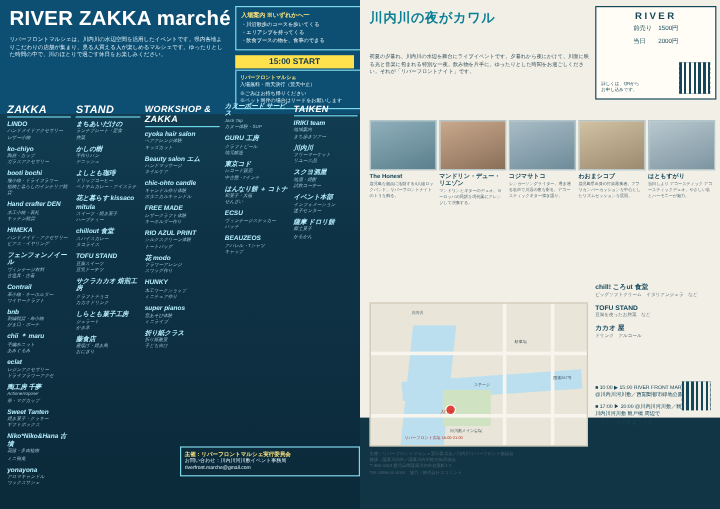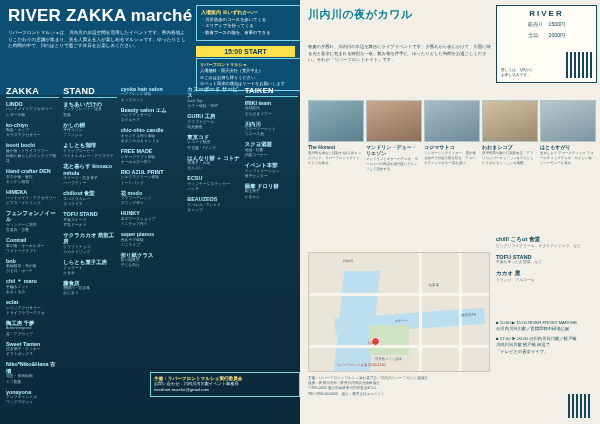--- a/index.html
+++ b/index.html
@@ -12,33 +12,33 @@
   .title-block{position:absolute;left:8px;top:6px;width:190px;}
   .new-picnic{color:#6ee7c8;font-size:10px;font-weight:bold;letter-spacing:.3px;}
   .river-front{color:#ffffff;font-size:17px;font-weight:bold;letter-spacing:.2px;line-height:1.05;margin-top:1px;}
   .jp-sub{color:#dff3ff;font-size:4.6px;line-height:1.45;margin-top:5px;width:178px;}
   .info-box{position:absolute;left:196px;top:5px;width:99px;border:1px solid #7fd8e8;padding:3px 3px 4px 4px;}
   .info-box .ttl{color:#ffe680;font-size:5px;font-weight:bold;margin-bottom:2px;}
   .info-box .li{color:#ffffff;font-size:4.3px;line-height:1.5;}
   .start-badge{position:absolute;left:196px;top:46px;width:99px;background:#ffe14d;color:#10384b;font-size:7px;font-weight:bold;text-align:center;padding:2px 0;}
   .ticket-note{position:absolute;left:196px;top:58px;width:99px;border:1px solid #7fd8e8;padding:3px;}
   .ticket-note .li{color:#e8faff;font-size:4.2px;line-height:1.5;}
-  .cols{position:absolute;left:6px;top:86px;width:292px;display:flex;gap:4px;}
+  .cols{position:absolute;left:6px;top:86px;width:292px;display:flex;gap:4px;font-style:italic;}
   .col{width:68px;}
   .col.wide{width:80px;}
   .cat{color:#ffffff;font-size:9px;font-weight:bold;border-bottom:1px solid #6fd6ea;padding-bottom:1px;margin-bottom:3px;letter-spacing:.3px;}
   .cat.small{font-size:7.5px;}
   .ent{margin-bottom:4px;}
   .ent .nm{color:#b8f0ff;font-size:5.4px;font-weight:bold;line-height:1.2;}
   .ent .ds{color:#9fc6d6;font-size:3.8px;line-height:1.35;}
   .mailbox{position:absolute;left:150px;top:372px;width:142px;border:1px solid #7fd8e8;padding:3px;}
   .mailbox .mt{color:#ffe680;font-size:4.6px;font-weight:bold;}
   .mailbox .mb{color:#e4f7ff;font-size:4.2px;line-height:1.45;}
   
-  .right{position:absolute;left:300px;top:0;width:300px;height:424px;background:#f2efe6;}
+  .right{position:absolute;left:300px;top:0;width:300px;height:348px;background:#f2efe6;}
   .rnight-title{position:absolute;left:8px;top:7px;width:180px;}
   .rnight-title .jp{color:#0b7f96;font-size:11px;font-weight:bold;letter-spacing:.5px;}
   .rnight-title .en{color:#14475a;font-size:15px;font-weight:bold;line-height:1.05;margin-top:1px;}
   .rnight-desc{position:absolute;left:8px;top:44px;width:184px;color:#2e4b57;font-size:4.3px;line-height:1.55;}
   .ticket-card{position:absolute;left:196px;top:5px;width:99px;height:76px;border:1px solid #14475a;background:#fffdf5;}
   .ticket-card .th{color:#14475a;font-size:8px;font-weight:bold;text-align:center;letter-spacing:2px;margin-top:3px;}
   .ticket-card .pr{color:#14475a;font-size:5.2px;text-align:center;line-height:1.5;margin-top:3px;}
   .qr{position:absolute;right:4px;bottom:4px;width:26px;height:26px;background:
      repeating-linear-gradient(90deg,#14475a 0 2px,#fffdf5 2px 4px),
      repeating-linear-gradient(0deg,#14475a 0 2px,transparent 2px 4px);}
@@ -221,20 +221,21 @@
 かき氷</div>
           </div>
         <div class="ent">
             <div class="nm">藤食店</div>
             <div class="ds" style="white-space: pre-line;">唐揚げ・焼き鳥
 おにぎり</div>
           </div>
       </div>
 
       <div class="col wide">
+        <div class="cat small">WORKSHOP &amp; ZAKKA</div>
         <div class="ent">
             <div class="nm">cyoka hair salon</div>
             <div class="ds" style="white-space: pre-line;">ヘアアレンジ体験
 キッズカット</div>
           </div>
         <div class="ent">
             <div class="nm">Beauty salon エム</div>
             <div class="ds" style="white-space: pre-line;">ハンドマッサージ
 ネイルケア</div>
           </div>

